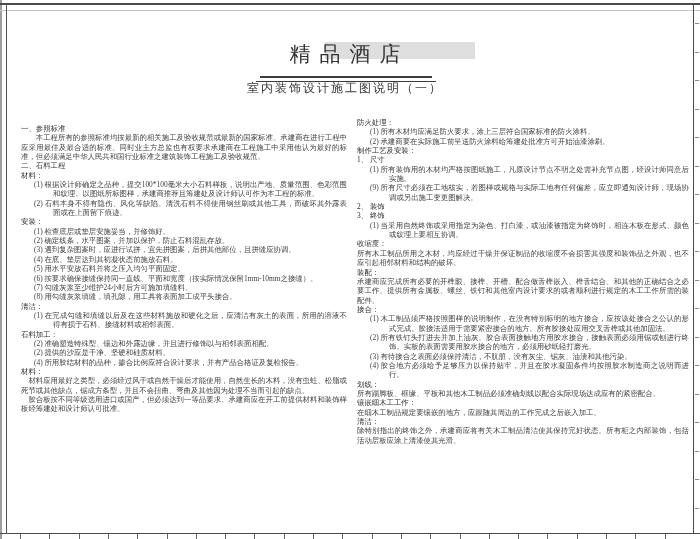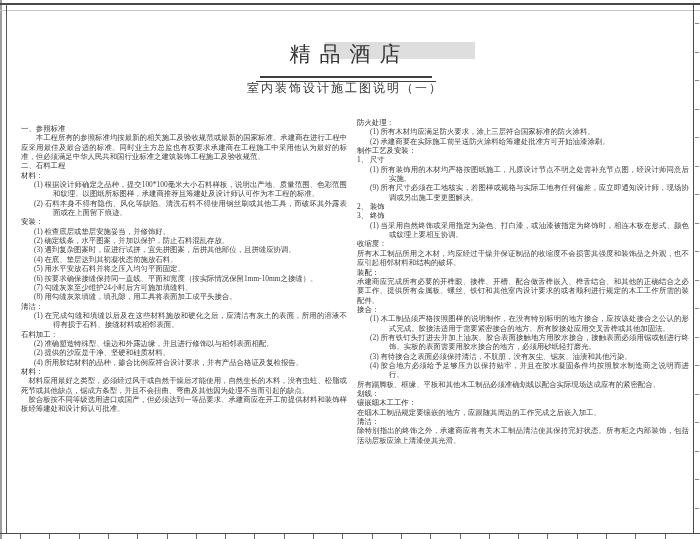--- a/index.html
+++ b/index.html
@@ -152,20 +152,20 @@
       <div class="blk item">(1)  当采用自然终饰或采用指定为染色、打白漆，或油漆被指定为终饰时，相连木板在形式、颜色或纹理上要相互协调。</div>
       <div class="blk h">收缩度：</div>
       <div class="blk p">所有木工制品所用之木材，均应经过干燥并保证制品的收缩度不会损害其强度和装饰品之外观，也不应引起相邻材料和结构的破坏。</div>
       <div class="blk h">装配：</div>
       <div class="blk p">承建商应完成所有必要的开榫眼、接榫、开槽、配合做舌榫嵌入、榫舌结合、和其他的正确结合之必要工作。提供所有金属板、螺丝、铁钉和其他室内设计要求的或者顺利进行规定的木工工作所需的装配件。</div>
       <div class="blk h">接合：</div>
       <div class="blk item">(1)  木工制品须严格按照图样的说明制作，在没有特别标明的地方接合，应按该处接合之公认的形式完成。胶接法适用于需要紧密接合的地方。所有胶接处应用交叉舌榫或其他加固法。</div>
       <div class="blk item">(2)  所有铁钉头打进去并加上油灰。胶合表面接触地方用胶水接合，接触表面必须用锯或刨进行终饰。实板的表面需要用胶水接合的地方，必须用砂纸轻打磨光。</div>
       <div class="blk item">(3)  有待接合之表面必须保持清洁，不肮脏，没有灰尘、锯灰、油渍和其他污染。</div>
       <div class="blk item">(4)  胶合地方必须给予足够压力以保持贴牢，并且在胶水凝固条件均按照胶水制造商之说明而进行。</div>
+      <div class="blk h">划线：</div>
       <div class="blk p">所有踢脚板、框缘、平板和其他木工制品必须准确划线以配合实际现场达成应有的紧密配合。</div>
-      <div class="blk h">划线：</div>
       <div class="blk h">镶嵌细木工工作：</div>
       <div class="blk p">在细木工制品规定要镶嵌的地方，应跟随其周边的工作完成之后嵌入加工。</div>
       <div class="blk h">清洁：</div>
       <div class="blk p">除特别指出的终饰之外，承建商应将有关木工制品清洁使其保持完好状态。所有柜之内部装饰，包括活动层板应涂上清漆使其光滑。</div>
     </div>
 </div>
 
 </body></html>

